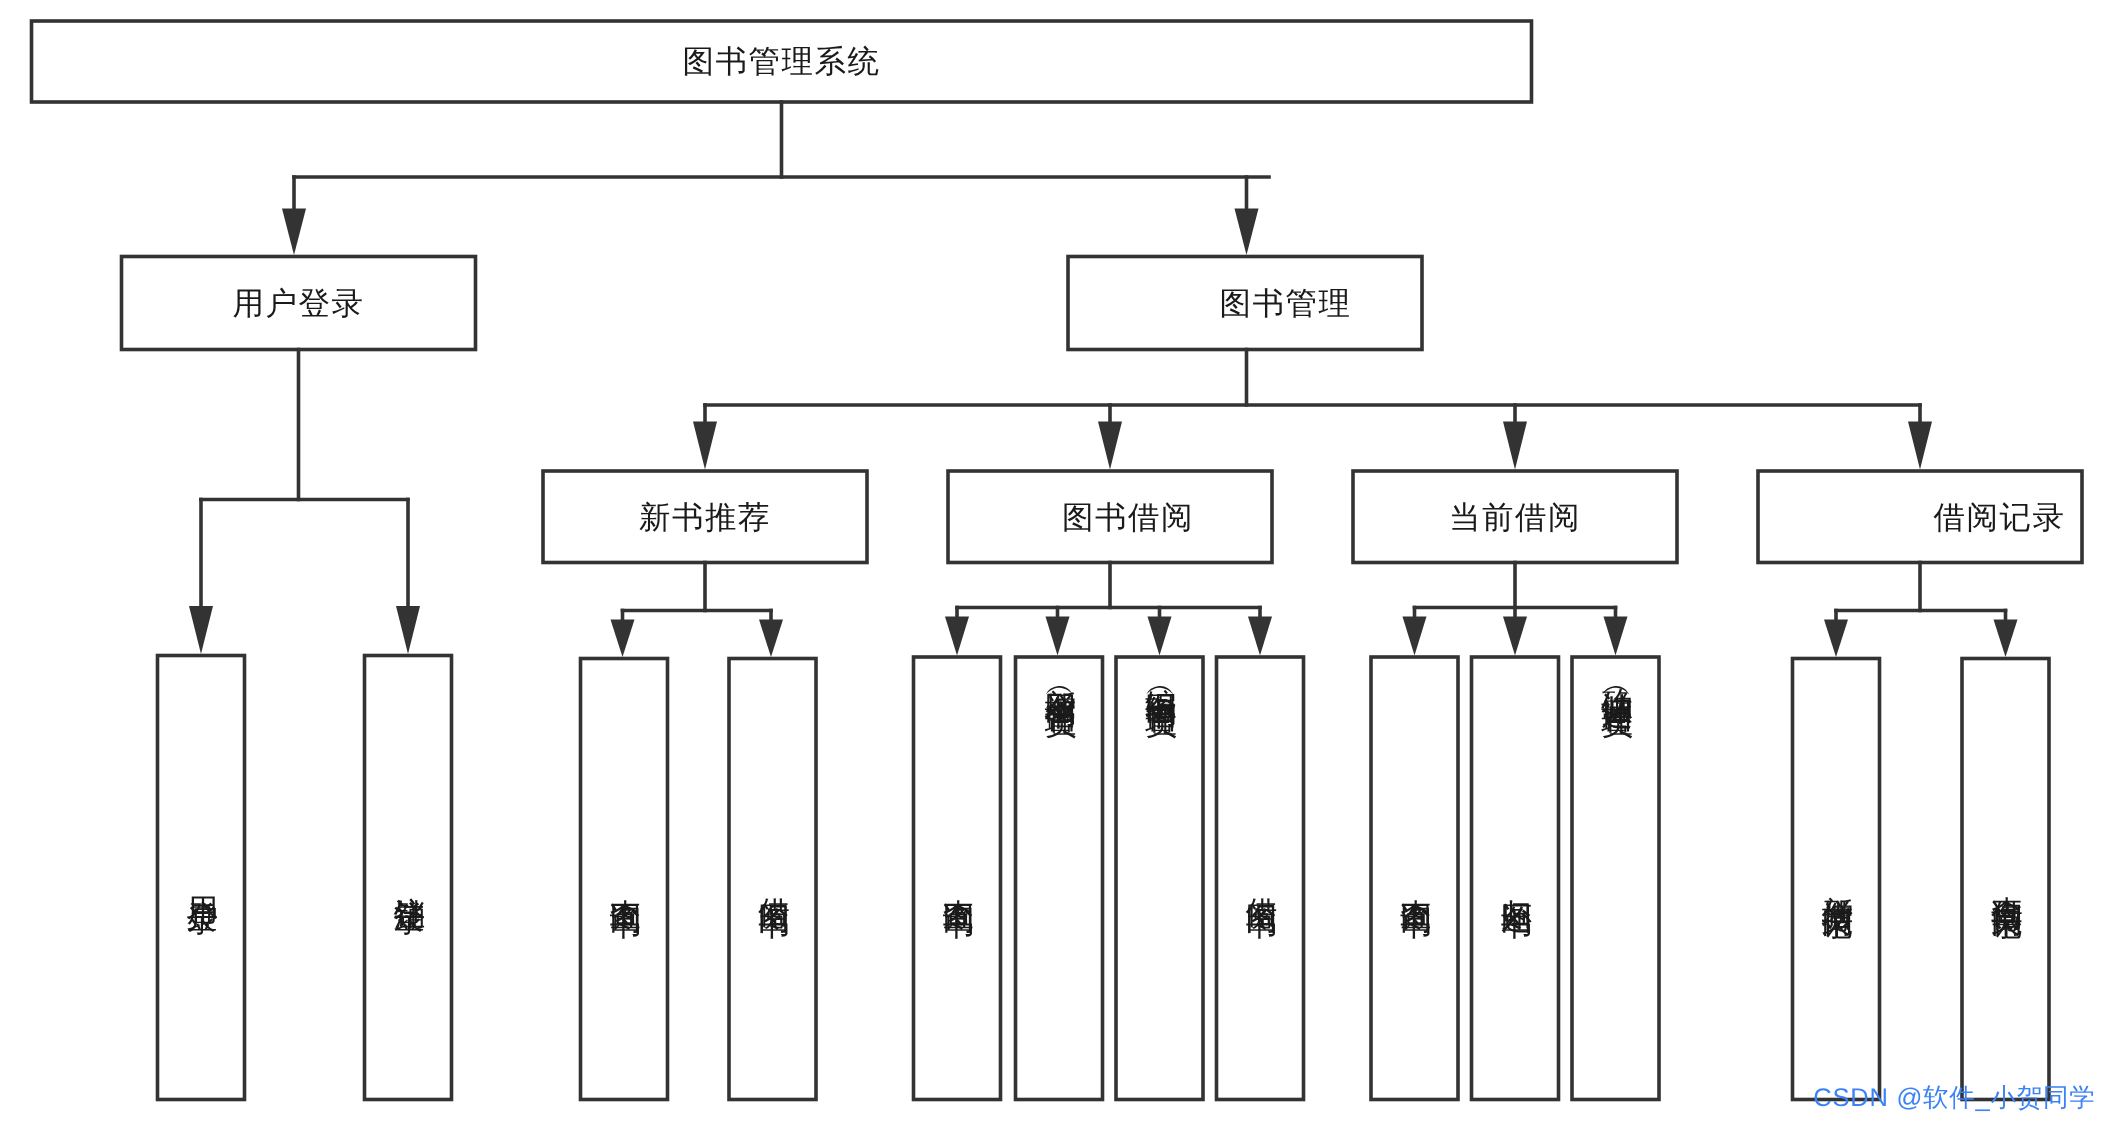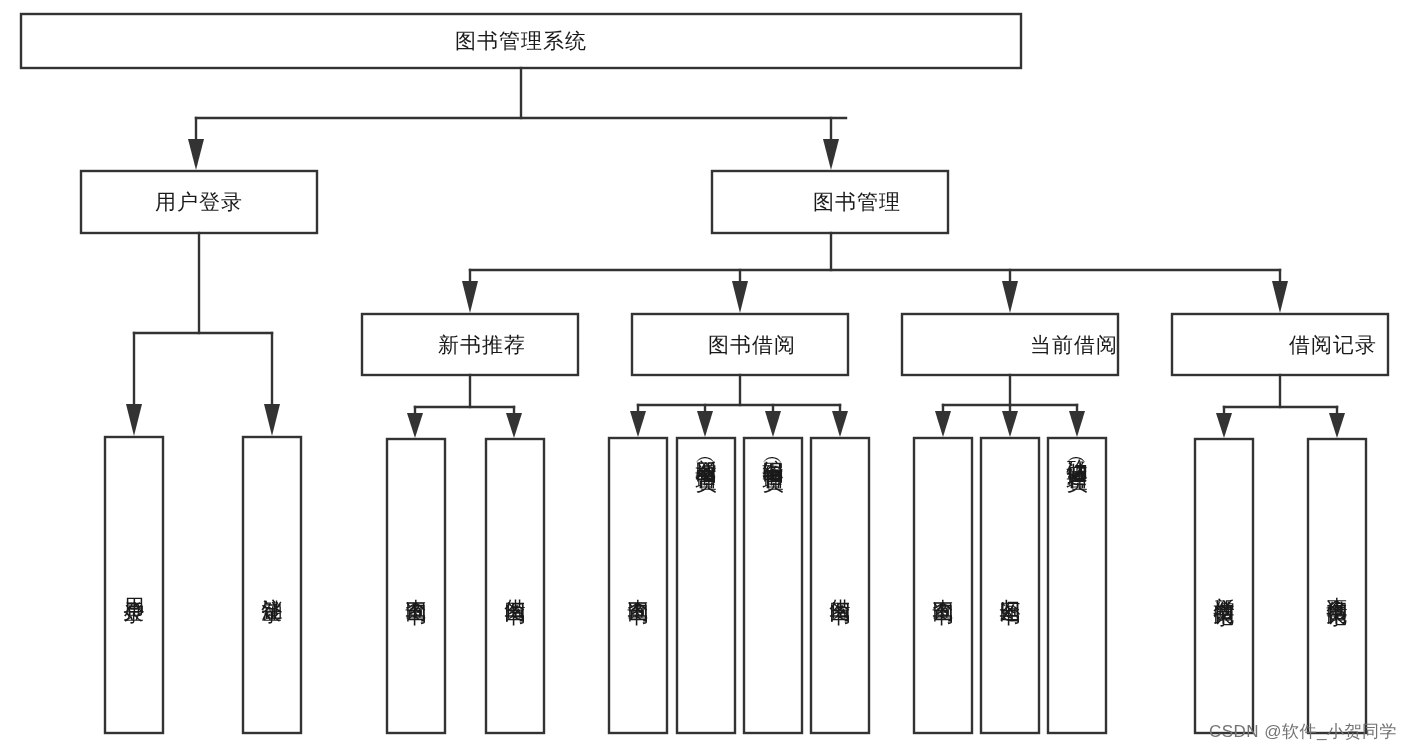--- a/index.html
+++ b/index.html
@@ -71,21 +71,21 @@
     color: #1a1a1a;
     letter-spacing: 1px;
     white-space: nowrap;
   }
   .watermark {
     position: absolute;
     right: 8px;
     bottom: 4px;
     font-family: "Liberation Sans", "DejaVu Sans", sans-serif;
     font-size: 17px;
-    color: #737373;
+    color: #3b82f6;
     white-space: nowrap;
     letter-spacing: 0.5px;
   }
 </style>
 </head>
 <body>
 
 <div id="diagram-root">
 
   <svg class="flow" viewBox="0 0 1405 747" xmlns="http://www.w3.org/2000/svg">
@@ -183,27 +183,27 @@
     <span class="h-text">图书管理系统</span>
   </div>
 
   <div class="h-text-wrap" style="left:81px; top:171px; width:236px; height:62px;">
     <span class="h-text">用户登录</span>
   </div>
   <div class="h-text-wrap" style="left:712px; top:171px; width:236px; height:62px;margin-left:27px;">
     <span class="h-text">图书管理</span>
   </div>
 
-  <div class="h-text-wrap" style="left:362px; top:314px; width:216px; height:61px;padding-left:12px;">
+  <div class="h-text-wrap" style="left:362px; top:314px; width:216px; height:61px;">
     <span class="h-text">新书推荐</span>
   </div>
   <div class="h-text-wrap" style="left:644px; top:314px; width:216px; height:61px;">
     <span class="h-text">图书借阅</span>
   </div>
-  <div class="h-text-wrap" style="left:902px; top:314px; width:216px; height:61px;justify-content:flex-end;">
+  <div class="h-text-wrap" style="left:902px; top:314px; width:216px; height:61px;">
     <span class="h-text">当前借阅</span>
   </div>
   <div class="h-text-wrap" style="left:1225px; top:314px; width:216px; height:61px;">
     <span class="h-text">借阅记录</span>
   </div>
 
   <div class="vert-text-wrap" style="left:105px; top:437px; width:58px; height:296px;">
     <span class="vert-text">用户登录</span>
   </div>
   <div class="vert-text-wrap" style="left:243px; top:437px; width:58px; height:296px;">

